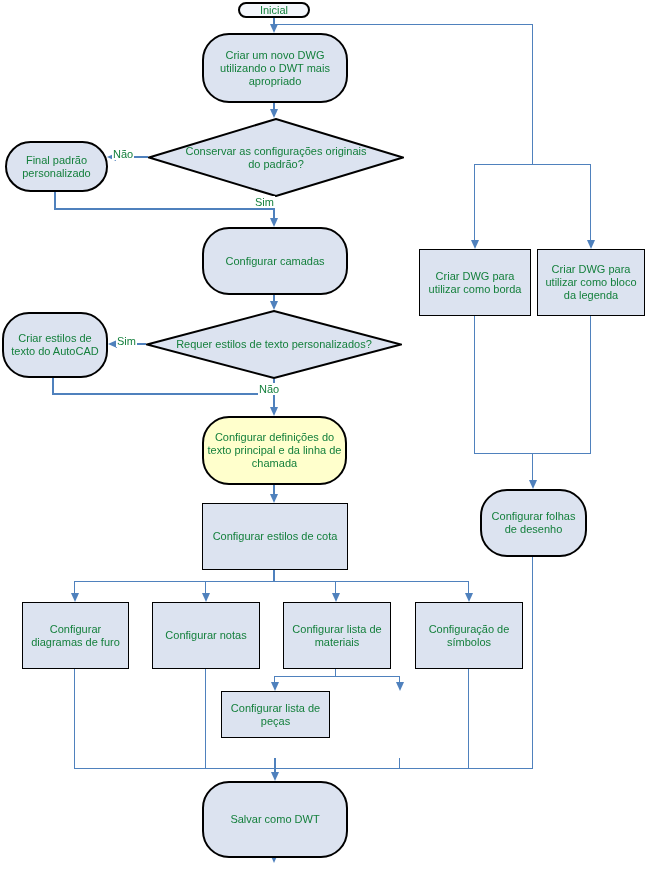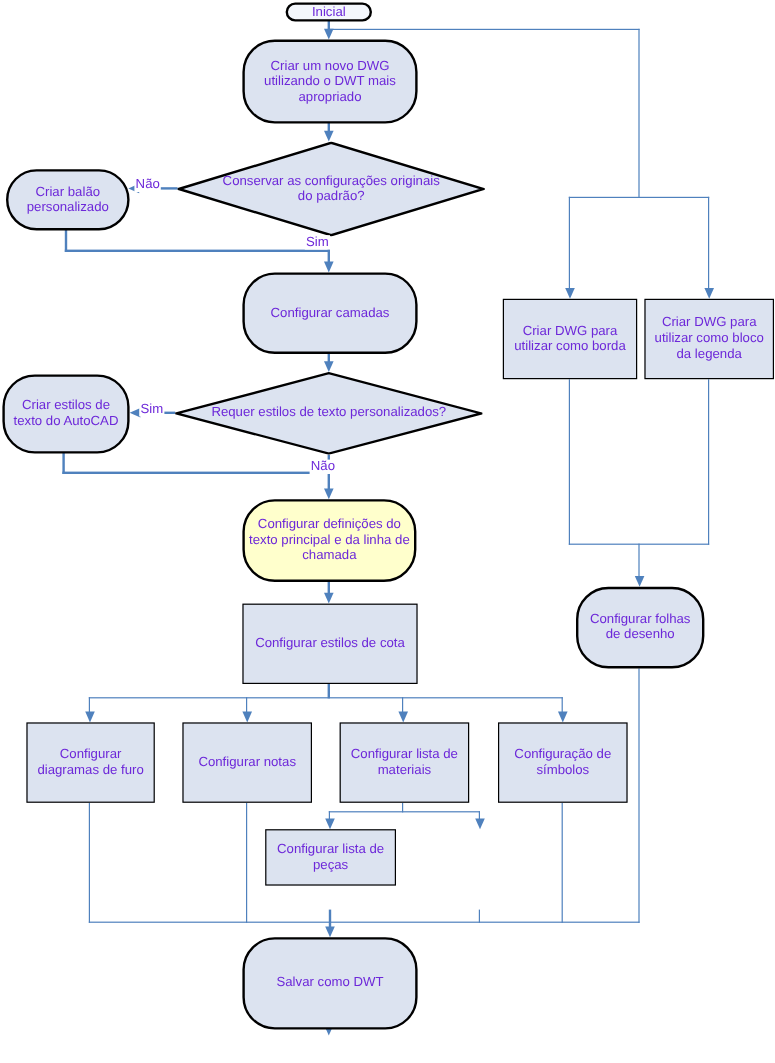--- a/index.html
+++ b/index.html
@@ -1,18 +1,18 @@
 <!DOCTYPE html>
 <html><head>
 <meta charset="utf-8">
 <style>
   html,body{margin:0;padding:0;background:#ffffff;}
   .canvas{
     position:relative;width:646px;height:886px;background:#ffffff;
-    font-family:"Liberation Sans",sans-serif;color:#6d28d9;overflow:hidden;
+    font-family:"Liberation Sans",sans-serif;color:#15803d;overflow:hidden;
   }
   .node{
     position:absolute;box-sizing:border-box;background:#dce3f0;border:1px solid #000;
     display:flex;align-items:center;justify-content:center;text-align:center;
     font-size:11px;line-height:13px;padding:2px;
   }
   .thick{border-width:2px;border-radius:27px;}
   .yellow{background:#ffffcc;}
   .oval{
     position:absolute;box-sizing:border-box;border:2px solid #000;border-radius:10px;
@@ -105,21 +105,21 @@
 
   <div class="node thick" style="left:202px;top:33px;width:146px;height:70px">Criar um novo DWG utilizando o DWT mais apropriado</div>
 
   <div class="dwrap" style="left:148px;top:118px;width:256px;height:79px">
     <svg width="256" height="79" viewBox="0 0 256 79">
       <polygon points="1,39.5 128,1 255,39.5 128,78" fill="#dce3f0" stroke="#000000" stroke-width="2"></polygon>
     </svg>
     <div class="dtext">Conservar as configurações originais do padrão?</div>
   </div>
 
-  <div class="node thick" style="left:5px;top:141px;width:103px;height:51px">Criar balão personalizado</div>
+  <div class="node thick" style="left:5px;top:141px;width:103px;height:51px">Final padrão personalizado</div>
 
   <div class="node thick" style="left:202px;top:227px;width:146px;height:68px">Configurar camadas</div>
 
   <div class="dwrap" style="left:146px;top:310px;width:256px;height:69px">
     <svg width="256" height="69" viewBox="0 0 256 69">
       <polygon points="1,34.5 128,1 255,34.5 128,68" fill="#dce3f0" stroke="#000000" stroke-width="2"></polygon>
     </svg>
     <div class="dtext">Requer estilos de texto personalizados?</div>
   </div>
 

